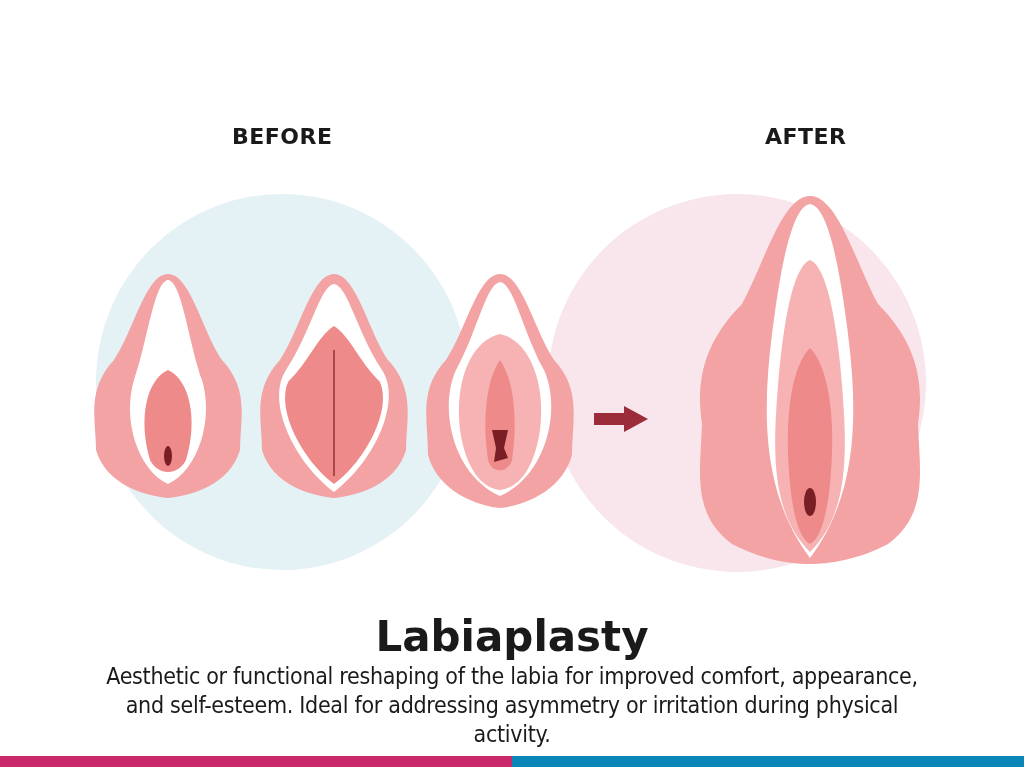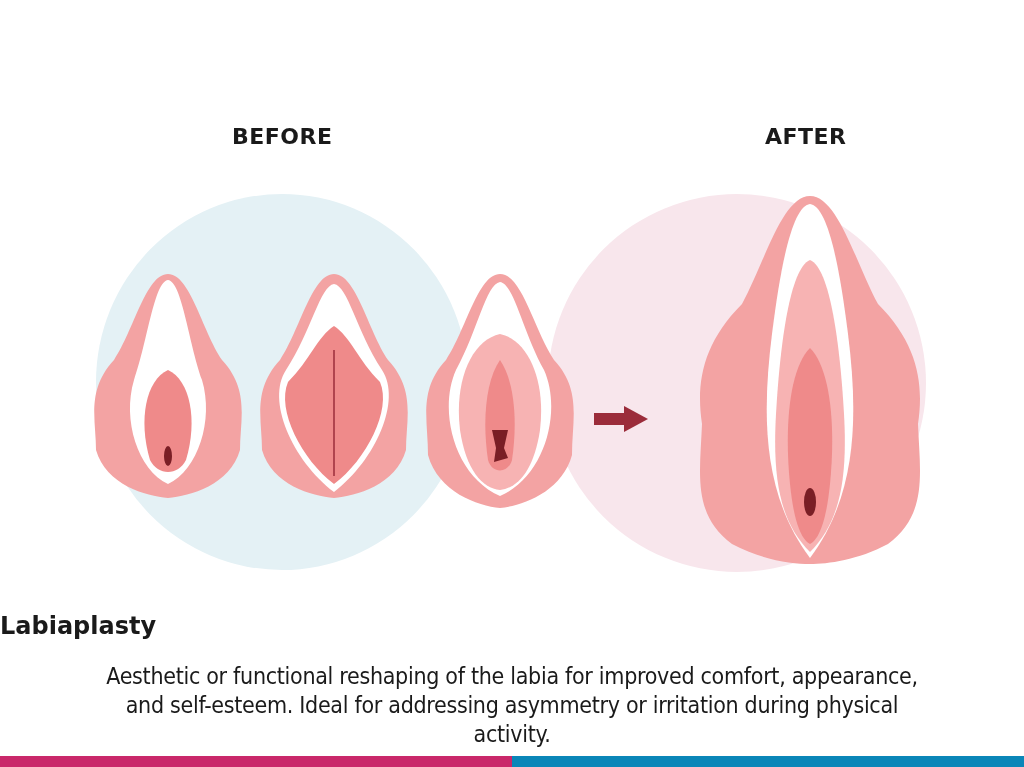--- a/index.html
+++ b/index.html
@@ -12,22 +12,22 @@
     font-family: "DejaVu Sans", sans-serif;
   }
   #label-before { left: 232px; top: 124px; }
   #label-after { left: 765px; top: 124px; }
   .bg-circle { position: absolute; border-radius: 50%; }
   #circle-before { left: 96px; top: 194px; width: 372px; height: 376px; background: #e4f1f5; }
   #circle-after { left: 548px; top: 194px; width: 378px; height: 378px; background: #f8e6ec; }
   .illus { position: absolute; }
   #arrow { position: absolute; left: 594px; top: 406px; }
   #title {
-    position: absolute; left: 0; width: 1024px; top: 612px; 
-    font-size: 24px; font-weight: bold; font-family: "DejaVu Sans", sans-serif;
+    position: absolute; left: 0; width: 1024px; top: 612px; text-align: center;
+    font-size: 42px; font-weight: bold; font-family: "DejaVu Sans", sans-serif;
   }
   #desc {
     position: absolute; left: 90px; width: 844px; top: 662px; text-align: center;
     font-size: 23px; line-height: 29px; font-family: "DejaVu Sans Condensed", "DejaVu Sans", sans-serif;
     font-stretch: condensed; letter-spacing: -0.3px;
   }
   #footer-bar { position: absolute; left: 0; top: 756px; width: 1024px; height: 11px; display: flex; }
   #footer-bar .seg { flex: 1; height: 100%; }
 </style>
 </head>

